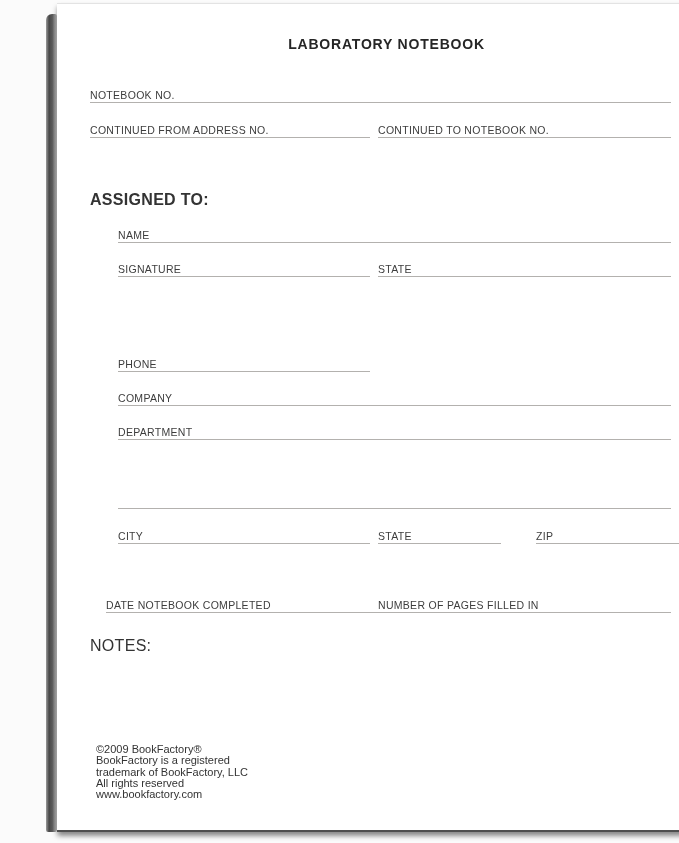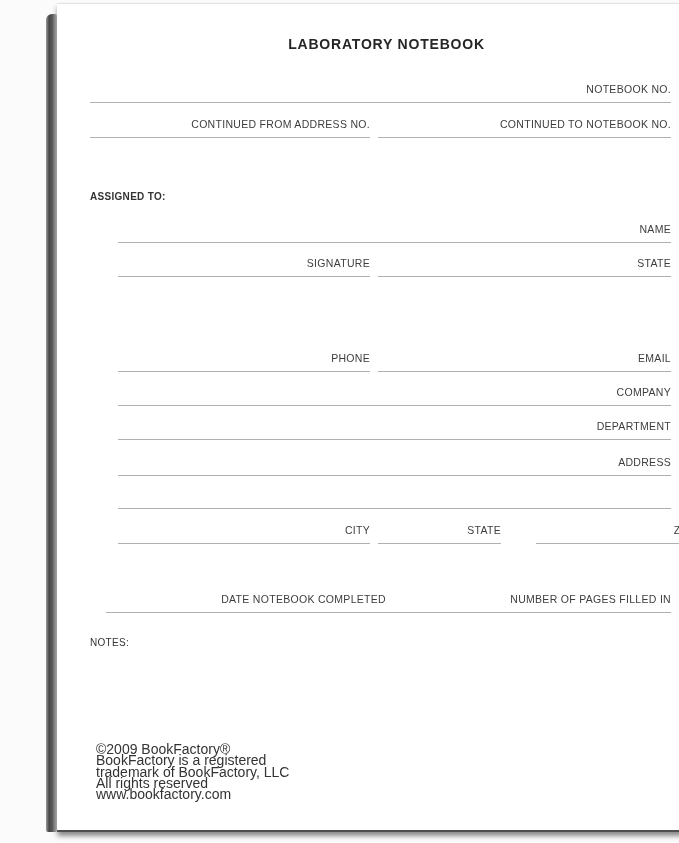--- a/index.html
+++ b/index.html
@@ -42,51 +42,50 @@
     letter-spacing: 0.8px;
     color: #262626;
   }
 
   .field {
     position: absolute;
     height: 18px;
     border-bottom: 1px solid #b3b1ae;
     display: flex;
     align-items: flex-end;
-    flex-direction: column;
   }
   .field .lbl {
     font-size: 10.5px;
     color: #3d3d3d;
     letter-spacing: 0.3px;
     line-height: 1;
     padding-bottom: 2px;
     white-space: nowrap;
   }
   .field .val {
     font-size: 10.5px;
     color: #222222;
     line-height: 1;
     padding: 0 0 2px 8px;
     white-space: nowrap;
   }
 
   .heading {
     position: absolute;
-    font-size: 10px;
+    font-size: 16px;
     color: #333333;
     letter-spacing: 0.3px;
     line-height: 1;
   }
   .heading.bold { font-weight: bold; }
 
   .footer {
     position: absolute;
     left: 52px; top: 744px;
-    font-size: 14px;
+    font-size: 11px;
     line-height: 11.3px;
     color: #333333;
   }
 </style>
 </head>
 <body>
 
 <div class="stage">
 
   <div class="spine"></div>
@@ -122,39 +121,31 @@
   <div class="field" style="left:334px; top:258px; width:293px;">
     <span class="lbl">STATE</span>
     <span class="val"></span>
   </div>
 
 
   <div class="field" style="left:74px; top:353px; width:252px;gap:9px;">
     <span class="lbl">PHONE</span>
     <span class="val"></span>
   </div>
-  <div class="field" style="left:334px; top:353px; width:293px;">
-    <span class="lbl">EMAIL</span>
-    <span class="val"></span>
-  </div>
 
   <div class="field" style="left:74px; top:387px; width:553px;">
     <span class="lbl">COMPANY</span>
     <span class="val"></span>
   </div>
 
   <div class="field" style="left:74px; top:421px; width:553px;">
     <span class="lbl">DEPARTMENT</span>
     <span class="val"></span>
   </div>
 
-  <div class="field" style="left:74px; top:457px; width:553px;">
-    <span class="lbl">ADDRESS</span>
-    <span class="val"></span>
-  </div>
   <div class="field" style="left:74px; top:490px; width:553px;">
     <span class="val" style="padding-left:0;"></span>
   </div>
 
   <div class="field" style="left:74px; top:525px; width:252px;">
     <span class="lbl">CITY</span>
     <span class="val"></span>
   </div>
   <div class="field" style="left:334px; top:525px; width:123px;">
     <span class="lbl">STATE</span>

